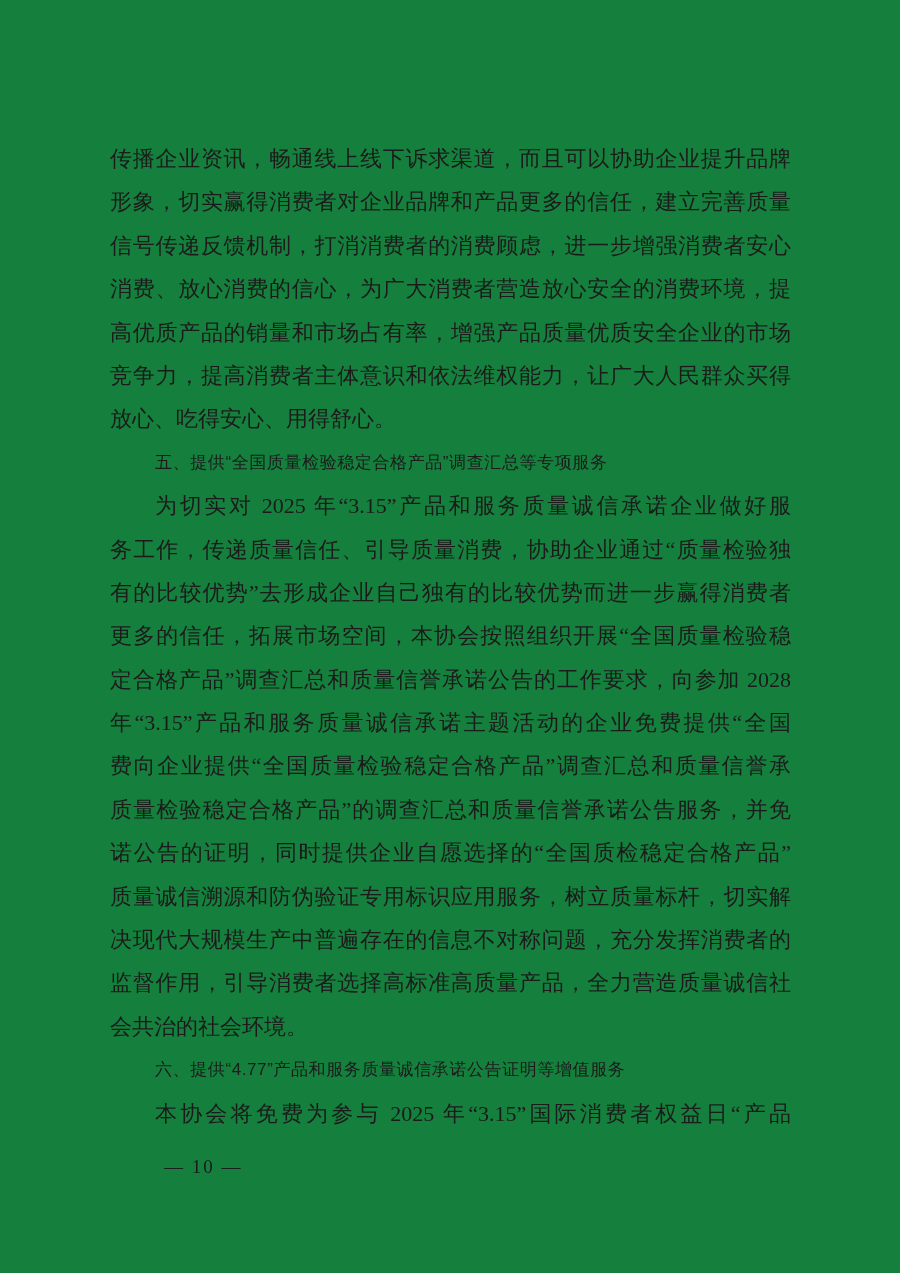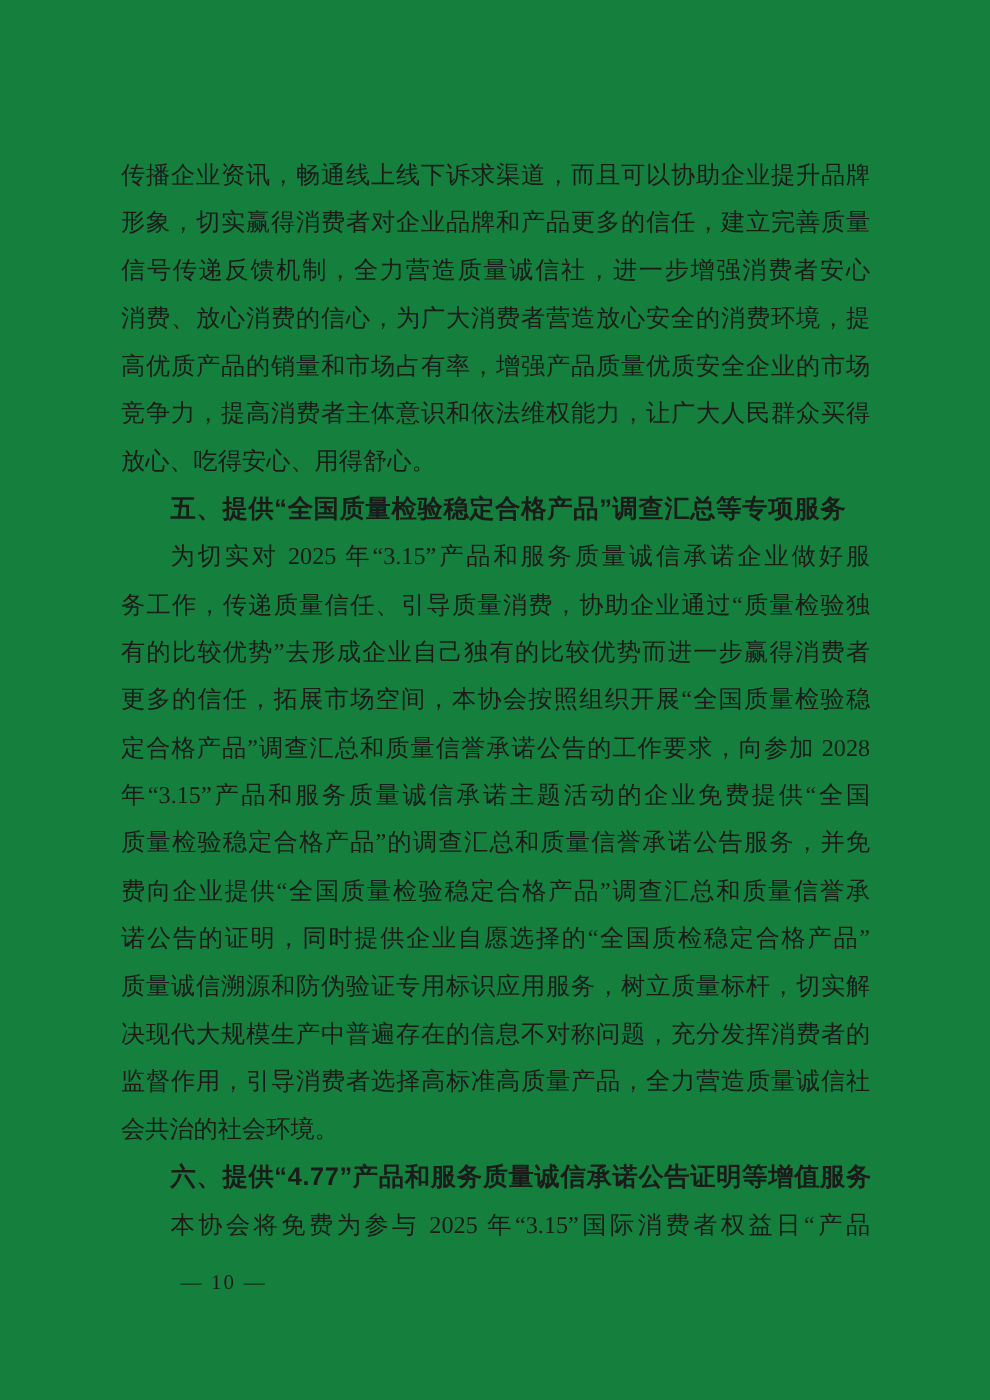--- a/index.html
+++ b/index.html
@@ -35,22 +35,22 @@
   }
   .line.plain {
     text-align: right;
     text-align-last: left;
   }
   .line.indent {
     text-indent: 45px;
   }
   .line.heading {
     font-family: "Liberation Sans", "DejaVu Sans", sans-serif;
-    font-weight: 700;
-    font-size: 23px;
+    font-weight: 400;
+    font-size: 17px;
     letter-spacing: 0.6px;
     text-align: left;
     text-align-last: left;
   }
   .footer {
     position: absolute;
     left: 140px;
     top: 1145px;
     font-family: "Liberation Serif", "DejaVu Serif", serif;
     font-size: 19px;
@@ -60,34 +60,34 @@
     margin-left: 24px;
   }
 </style>
 </head>
 <body>
 
 <div class="page">
   <div class="text-block">
     <div class="line">传播企业资讯，畅通线上线下诉求渠道，而且可以协助企业提升品牌</div>
     <div class="line">形象，切实赢得消费者对企业品牌和产品更多的信任，建立完善质量</div>
-    <div class="line">信号传递反馈机制，全力营造质量诚信社，进一步增强消费者安心</div>
+    <div class="line">信号传递反馈机制，打消消费者的消费顾虑，进一步增强消费者安心</div>
     <div class="line">消费、放心消费的信心，为广大消费者营造放心安全的消费环境，提</div>
     <div class="line">高优质产品的销量和市场占有率，增强产品质量优质安全企业的市场</div>
     <div class="line">竞争力，提高消费者主体意识和依法维权能力，让广大人民群众买得</div>
     <div class="line plain">放心、吃得安心、用得舒心。</div>
     <div class="line heading indent">五、提供“全国质量检验稳定合格产品”调查汇总等专项服务</div>
     <div class="line indent">为切实对 2025 年“3.15”产品和服务质量诚信承诺企业做好服</div>
     <div class="line">务工作，传递质量信任、引导质量消费，协助企业通过“质量检验独</div>
     <div class="line">有的比较优势”去形成企业自己独有的比较优势而进一步赢得消费者</div>
     <div class="line">更多的信任，拓展市场空间，本协会按照组织开展“全国质量检验稳</div>
     <div class="line">定合格产品”调查汇总和质量信誉承诺公告的工作要求，向参加 2028</div>
     <div class="line">年“3.15”产品和服务质量诚信承诺主题活动的企业免费提供“全国</div>
+    <div class="line">费向企业提供“全国质量检验稳定合格产品”调查汇总和质量信誉承</div>
     <div class="line">质量检验稳定合格产品”的调查汇总和质量信誉承诺公告服务，并免</div>
-    <div class="line">费向企业提供“全国质量检验稳定合格产品”调查汇总和质量信誉承</div>
     <div class="line">诺公告的证明，同时提供企业自愿选择的“全国质检稳定合格产品”</div>
     <div class="line">质量诚信溯源和防伪验证专用标识应用服务，树立质量标杆，切实解</div>
     <div class="line">决现代大规模生产中普遍存在的信息不对称问题，充分发挥消费者的</div>
     <div class="line">监督作用，引导消费者选择高标准高质量产品，全力营造质量诚信社</div>
     <div class="line plain">会共治的社会环境。</div>
     <div class="line heading indent">六、提供“4.77”产品和服务质量诚信承诺公告证明等增值服务</div>
     <div class="line indent">本协会将免费为参与 2025 年“3.15”国际消费者权益日“产品</div>
   </div>
   <div class="footer">— 10 —</div>
 </div>

